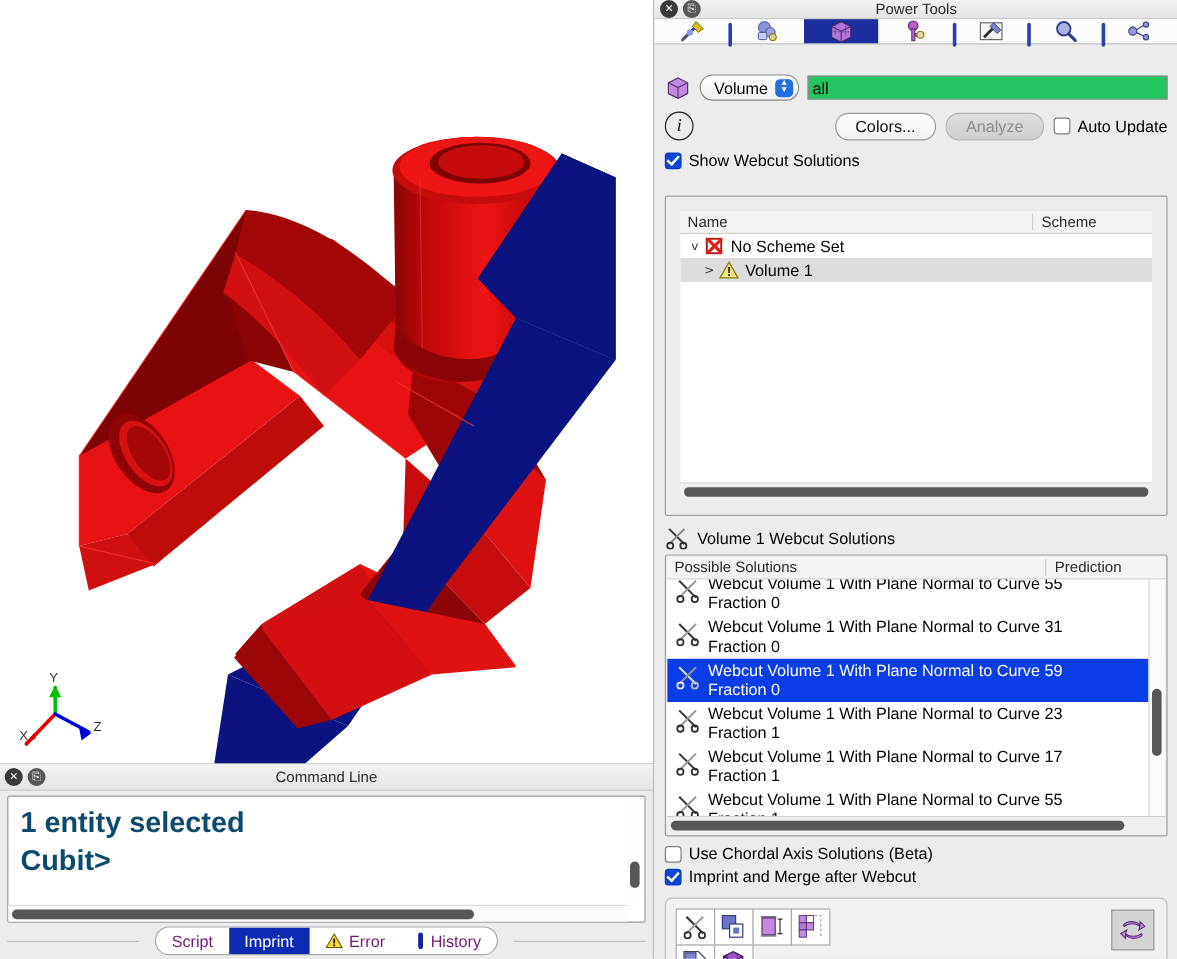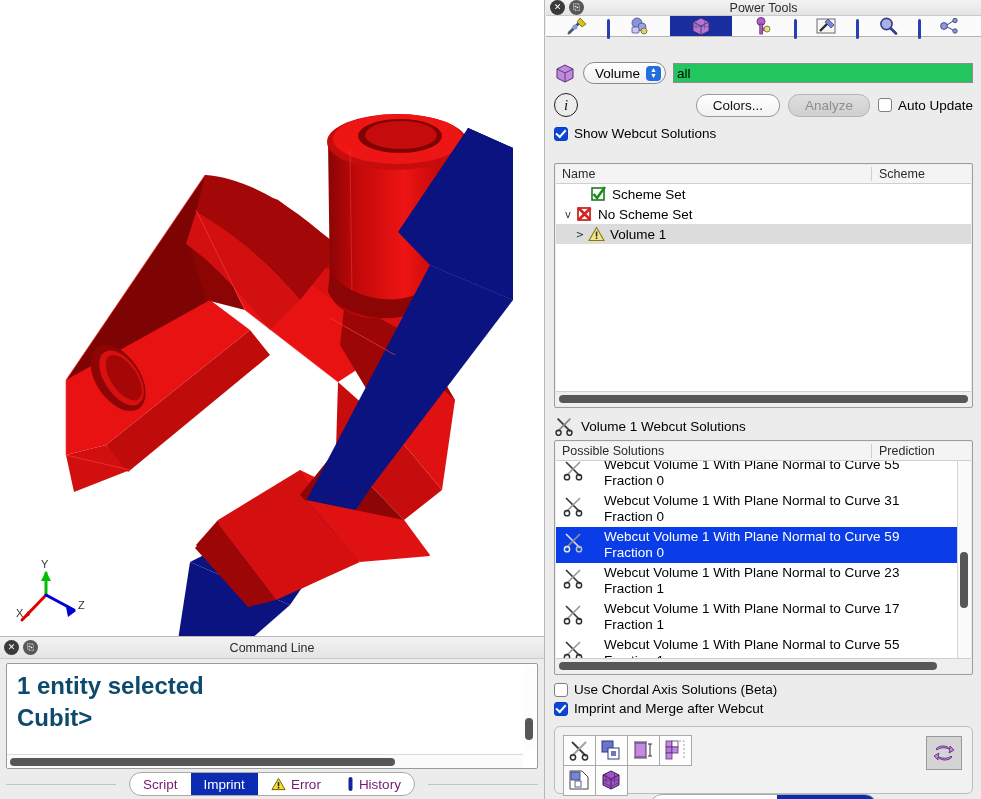--- a/index.html
+++ b/index.html
@@ -218,21 +218,21 @@
     transform: rotate(42deg) translate(-1px,-1px);
   }
   #show-webcut-row { margin-top: 9px; }
 
   
   #tree-wrap {
     margin: 6px 8px 0 8px;
     background: #ececec;
     border: 1px solid #9e9e9e;
     border-radius: 2px;
-    padding: 1px;
+    padding: 12px;
   }
   .list-head {
     display: flex; height: 19px; align-items: center;
     background: #f4f4f4; border-bottom: 1px solid #cfcfcf;
     font-size: 12.5px; color: #2a2a2a;
   }
   .list-head .c1 { flex: 1; padding-left: 6px; }
   .list-head .c2 { width: 100px; padding-left: 7px; border-left: 1px solid #cfcfcf; }
   #tree-body {
     background: #fff; height: 208px; overflow: hidden;
@@ -260,21 +260,21 @@
   #sol-wrap {
     margin: 4px 8px 0 8px;
     border: 1px solid #9e9e9e; background: #ececec; padding: 1px;
     border-radius: 2px;
   }
   #sol-listbody {
     position: relative; background: #fff; height: 198px; overflow: hidden;
     border-bottom: 1px solid #cfcfcf;
   }
   .sol-row {
-    display: flex; align-items: flex-start; gap: 20px;
+    display: flex; align-items: flex-start; gap: 6px;
     padding: 2px 4px 2px 6px; cursor: pointer;
     font-size: 13.5px; line-height: 16px;
   }
   .sol-row.selected { background: #0a3ce8; color: #fff; }
   .sol-row .txt { max-width: 335px; }
   .scissor { width: 22px; height: 22px; flex: none; margin-top: 2px; }
   #sol-vscroll {
     position: absolute; right: 0; top: 0; bottom: 0; width: 14px;
     background: #fafafa; border-left: 1px solid #d5d5d5;
   }
@@ -599,28 +599,20 @@
       </div>
     </div>
 
     <div id="tree-wrap">
       <div class="list-head">
         <span class="c1">Name</span>
         <span class="c2">Scheme</span>
       </div>
       <div id="tree-body">
 
-        <div class="tree-row" style="padding-left:18px">
-          <span class="tw"></span>
-          <svg class="ticon" viewBox="0 0 17 16">
-            <rect x="2" y="2" width="12" height="12" fill="#fff" stroke="#1d7a1d" stroke-width="1.6"></rect>
-            <path d="M3.5 8 L7 12 L15 1" stroke="#1b8c1b" stroke-width="2.6" fill="none"></path>
-          </svg>
-          <span>Scheme Set</span>
-        </div>
 
         <div class="tree-row">
           <span class="tw" style="font-size:10px">v</span>
           <svg class="ticon" viewBox="0 0 17 16">
             <rect x="2" y="2" width="12" height="12" fill="#fff" stroke="#b71414" stroke-width="1.6"></rect>
             <path d="M2.5 2 L14.5 14 M14.5 2 L2.5 14" stroke="#e01c1c" stroke-width="2.6"></path>
           </svg>
           <span>No Scheme Set</span>
         </div>
 

